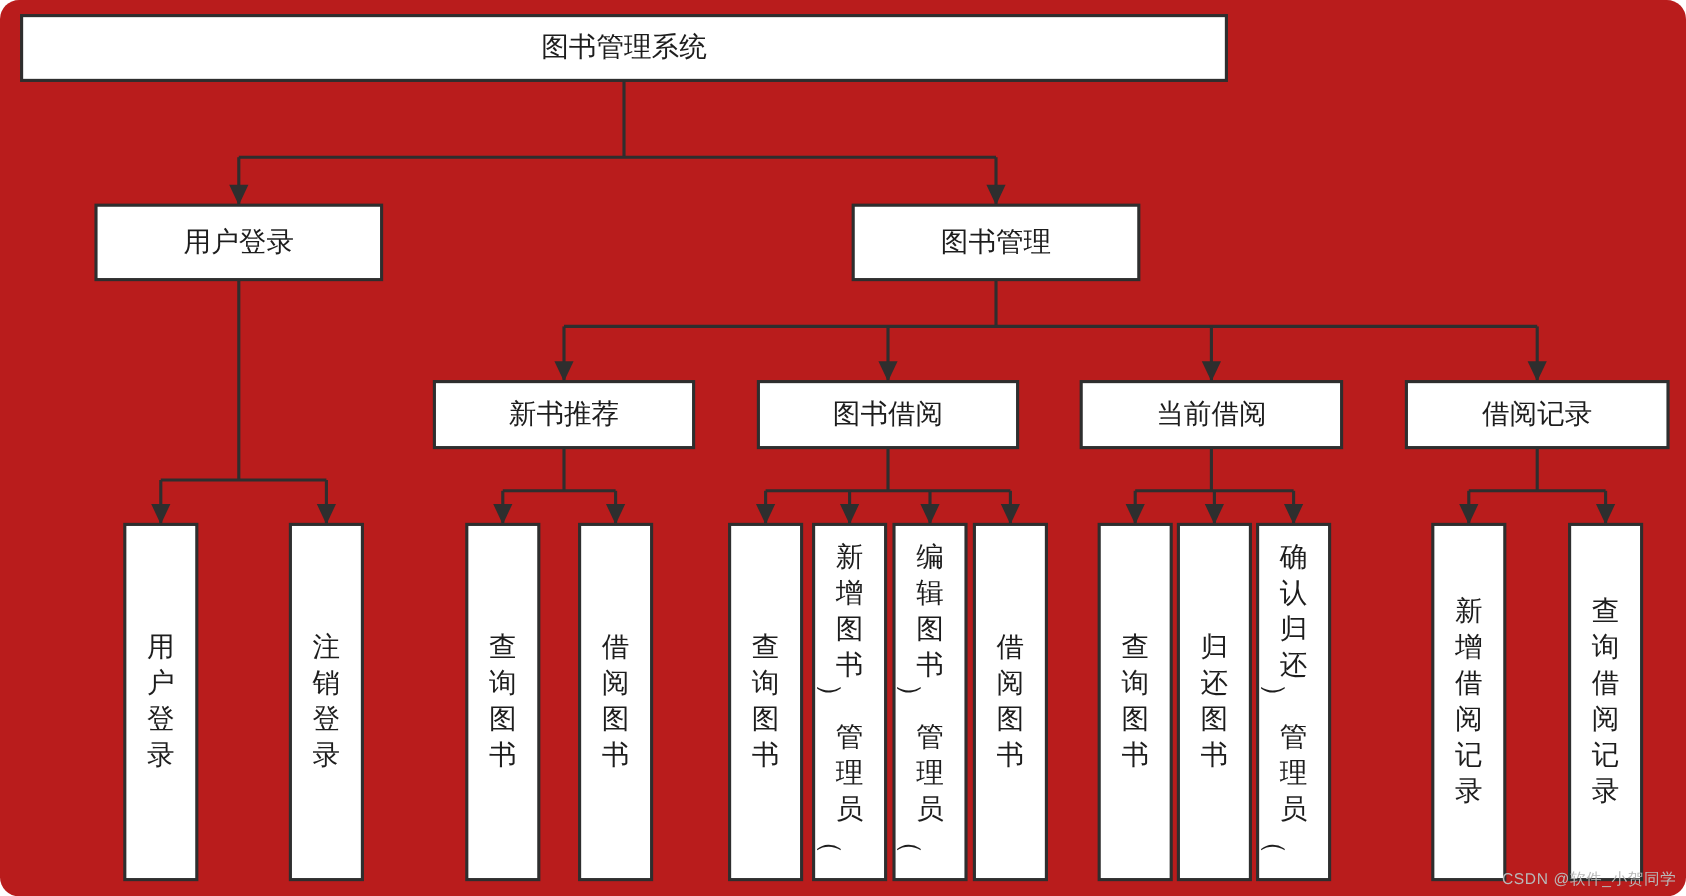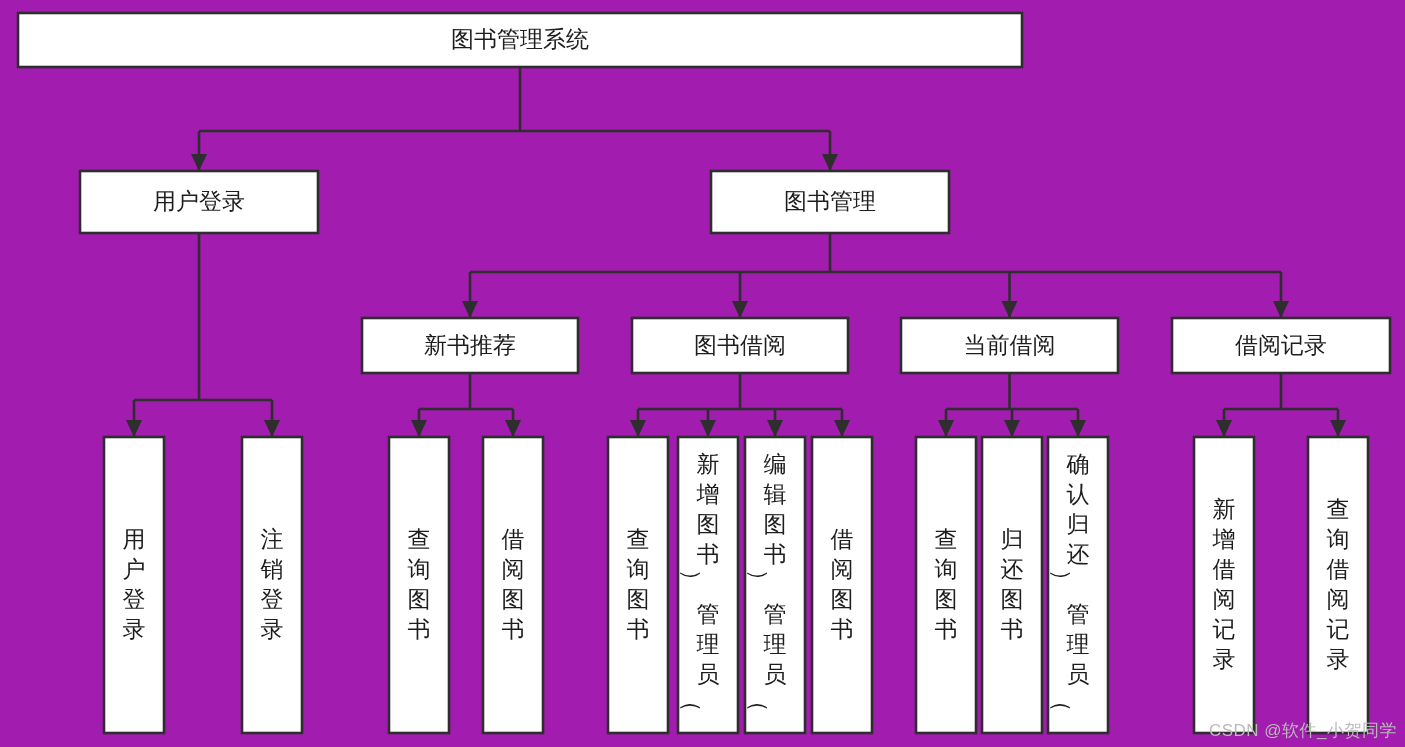--- a/index.html
+++ b/index.html
@@ -10,21 +10,22 @@
   body {
     width: 1405px;
     height: 747px;
     font-family: "Liberation Sans", "DejaVu Sans", sans-serif;
     overflow: hidden;
   }
   #diagram-root {
     position: relative;
     width: 1405px;
     height: 747px;
-    background: #a21caf;
+    background: #b91c1c;
+    border-radius: 16px;
   }
   svg#flow {
     position: absolute;
     top: 0;
     left: 0;
     width: 1405px;
     height: 747px;
   }
   .node-box {
     fill: #ffffff;
@@ -55,21 +56,21 @@
     fill: #1d1d1d;
     text-anchor: middle;
     dominant-baseline: middle;
     white-space: pre;
   }
   .watermark {
     position: absolute;
     right: 8px;
     bottom: 5px;
     font-family: "Liberation Sans", "DejaVu Sans", sans-serif;
-    font-size: 17px;
+    font-size: 13px;
     color: #b9b9b9;
     letter-spacing: 0.5px;
     user-select: none;
     pointer-events: none;
   }
 </style>
 </head>
 <body>
 
 <div id="diagram-root">

